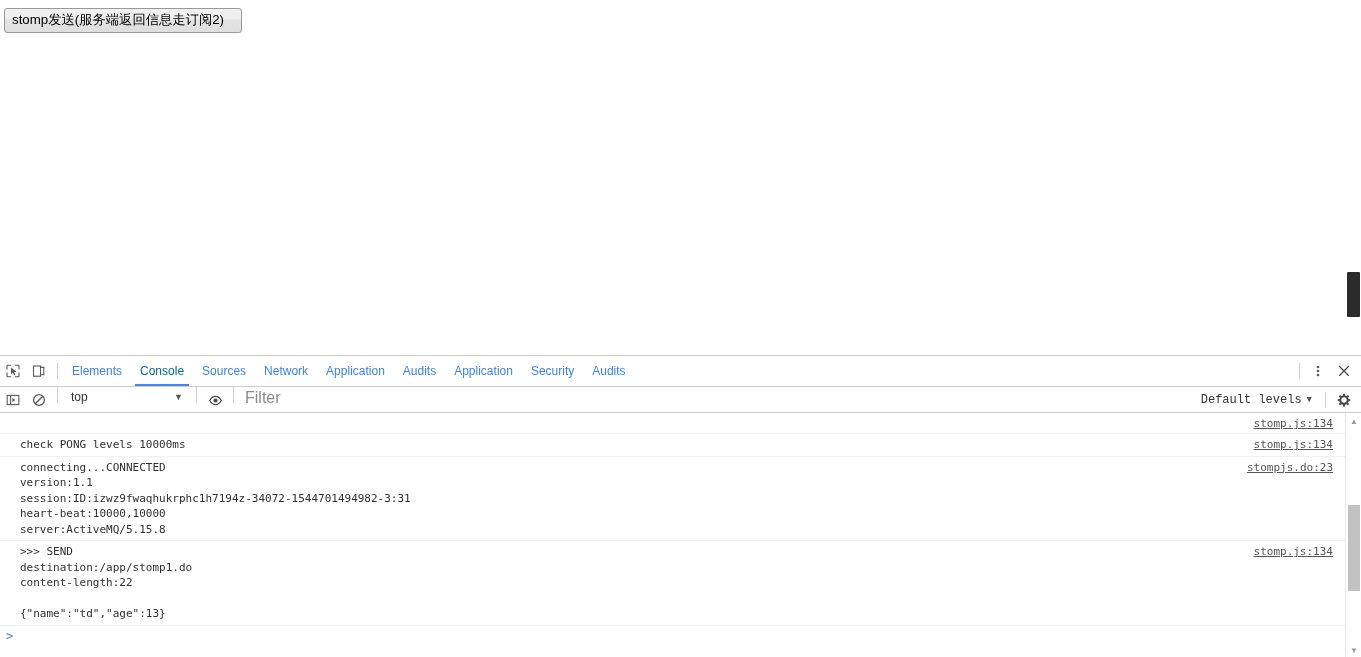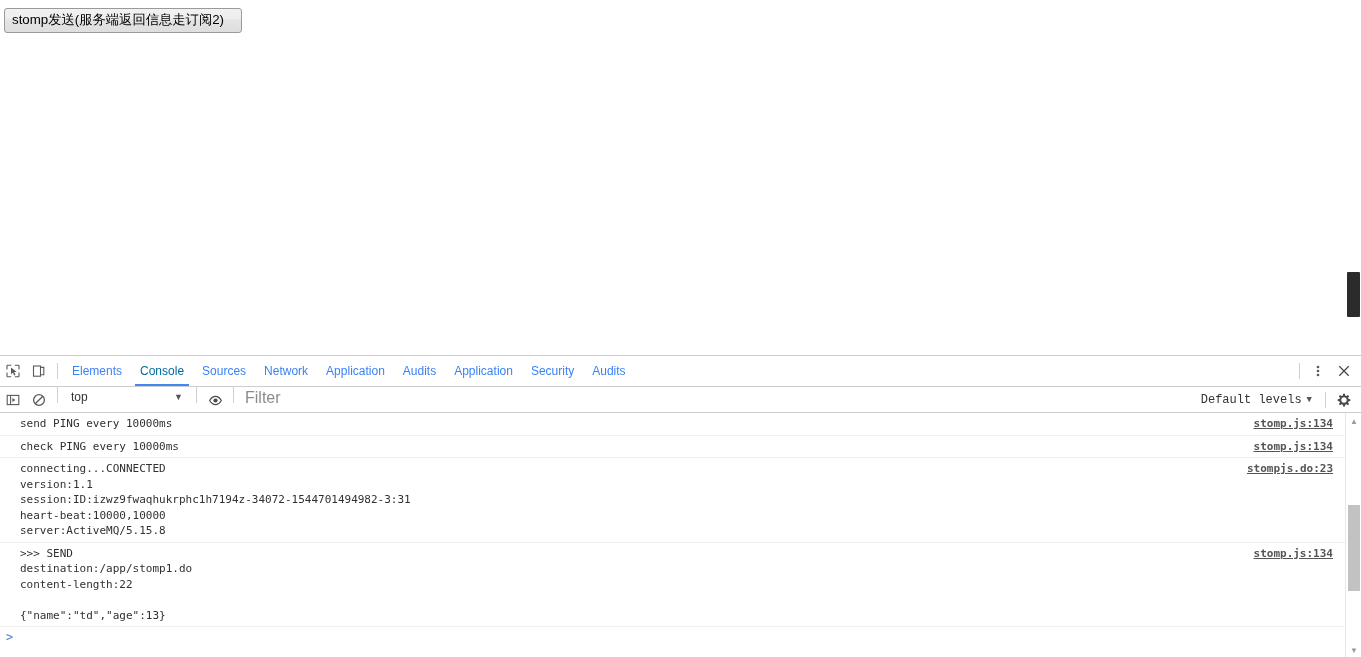--- a/index.html
+++ b/index.html
@@ -212,21 +212,20 @@
   .msg-link {
     position: absolute;
     right: 28px;
     top: 3px;
     font-family: "DejaVu Sans Mono", monospace;
     font-size: 11px;
     line-height: 15.5px;
     color: #555555;
     text-decoration: underline;
     cursor: pointer;
-    font-weight: bold;
   }
   #prompt-row {
     position: relative;
     padding: 3px 0 3px 6px;
     display: flex;
     align-items: flex-start;
   }
   #prompt-caret {
     color: #4a7fd4;
     font-family: "DejaVu Sans Mono", monospace;
@@ -391,26 +390,25 @@
           <path d="M7 4.3 A2.7 2.7 0 1 0 7 9.7 A2.7 2.7 0 1 0 7 4.3 Z M6.1 0.8 h1.8 l0.25 1.7 1.35 0.56 1.35-1.05 1.27 1.27 -1.05 1.35 0.56 1.35 1.7 0.25 v1.8 l-1.7 0.25 -0.56 1.35 1.05 1.35 -1.27 1.27 -1.35-1.05 -1.35 0.56 -0.25 1.7 h-1.8 l-0.25-1.7 -1.35-0.56 -1.35 1.05 -1.27-1.27 1.05-1.35 -0.56-1.35 -1.7-0.25 v-1.8 l1.7-0.25 0.56-1.35 -1.05-1.35 1.27-1.27 1.35 1.05 1.35-0.56 Z" fill="#4a4a4a"></path>
           <circle cx="7" cy="7" r="2.1" fill="#ffffff"></circle>
         </svg>
       </div>
     </div>
   </div>
 
   <div id="console-body">
 
     <div class="console-msg">
-      <div class="msg-text">send PING every 10000ms</div>
       <a class="msg-link">stomp.js:134</a>
     </div>
 
     <div class="console-msg">
-      <div class="msg-text">check PING every 10000ms</div>
+      <div class="msg-text">check PONG levels 10000ms</div>
       <a class="msg-link">stomp.js:134</a>
     </div>
 
     <div class="console-msg">
       <div class="msg-text">connecting...CONNECTED
 version:1.1
 session:ID:izwz9fwaqhukrphc1h7194z-34072-1544701494982-3:31
 heart-beat:10000,10000
 server:ActiveMQ/5.15.8</div>
       <a class="msg-link">stompjs.do:23</a>

